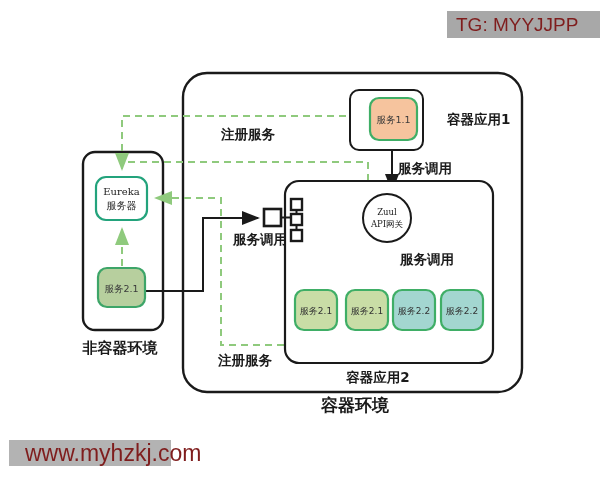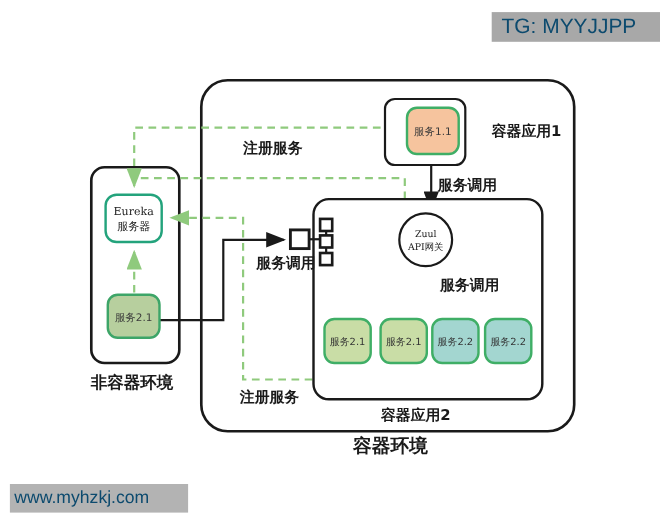--- a/index.html
+++ b/index.html
@@ -1,25 +1,25 @@
 <!DOCTYPE html>
 <html><head>
 <meta charset="utf-8">
 <style>
   html,body{margin:0;padding:0;background:#ffffff;}
   .stage{position:relative;width:600px;height:480px;background:#ffffff;overflow:hidden;
          font-family:"DejaVu Sans",sans-serif;}
   .stage svg{position:absolute;left:0;top:0;}
   
-  .wm{position:absolute;color:#0c4a6e;background:#a9a9a9;white-space:nowrap;
+  .wm{position:absolute;color:#7f1d1d;background:#a9a9a9;white-space:nowrap;
       font-family:"Liberation Sans","DejaVu Sans",sans-serif;}
   .wm-top{left:447px;top:11px;width:153px;height:27px;line-height:27px;
           font-size:19px;padding-left:9px;box-sizing:border-box;background:#a8a8a8;}
   .wm-bottom{left:9px;top:440px;width:162px;height:26px;line-height:26px;
-             font-size:16px;padding-left:4px;box-sizing:border-box;background:#b3b3b3;}
+             font-size:23px;padding-left:16px;box-sizing:border-box;background:#b3b3b3;}
   
   text{fill:#1a1a1a;}
   .lbl{font-family:"DejaVu Sans",sans-serif;font-weight:bold;font-size:13.5px;}
   .lbl-lg{font-family:"DejaVu Sans",sans-serif;font-weight:bold;font-size:17px;}
   .lbl-md{font-family:"DejaVu Sans",sans-serif;font-weight:bold;font-size:15px;}
   .node-txt{font-family:"DejaVu Sans",sans-serif;font-size:9.5px;fill:#3a3a3a;}
   .node-txt-sm{font-family:"DejaVu Sans",sans-serif;font-size:9px;fill:#333333;}
   .serif-txt{font-family:"DejaVu Serif",serif;font-size:10px;fill:#222222;}
   .serif-txt-sm{font-family:"DejaVu Serif",serif;font-size:8.5px;fill:#222222;}
   .box{fill:#ffffff;stroke:#1a1a1a;}

